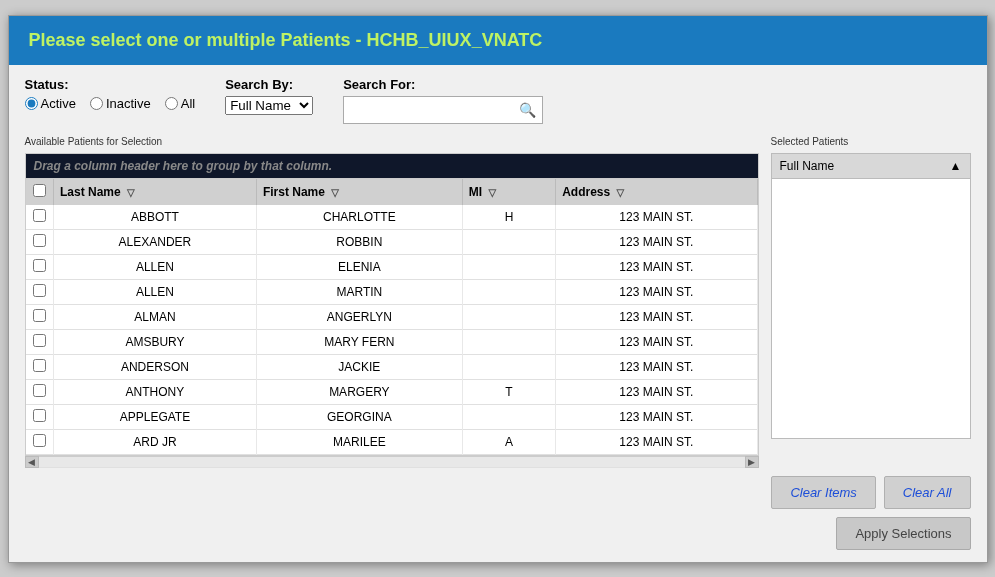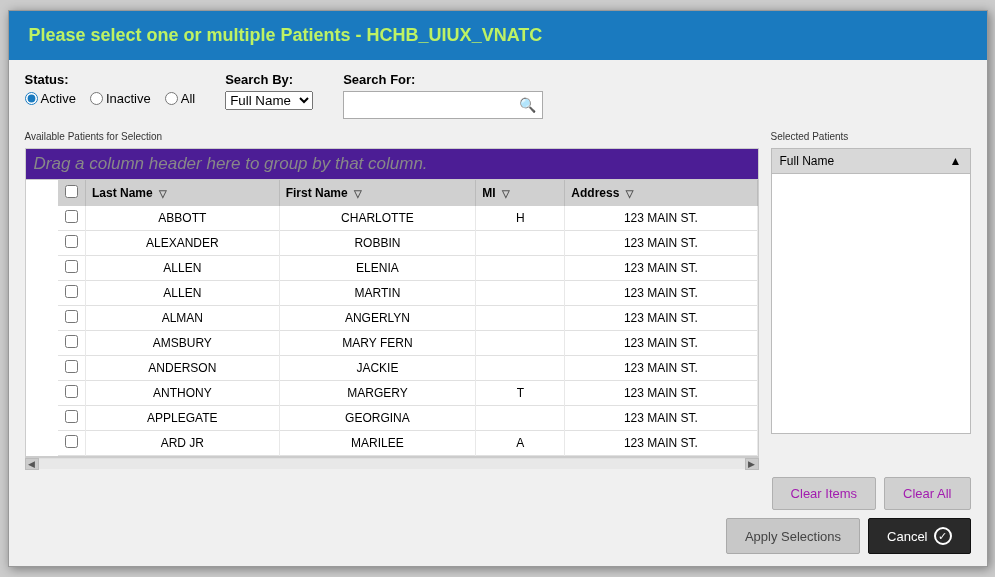--- a/index.html
+++ b/index.html
@@ -79,27 +79,28 @@
     }
     .right-panel {
       width: 200px;
     }
     .panel-label {
       font-size: 10px;
       margin-bottom: 6px;
       color: #333;
     }
     .drag-hint {
-      background: #4c1d95;
+      background: #0f172a;
       border: 1px solid #ccc;
       border-bottom: none;
       padding: 5px 8px;
-      font-size: 17px;
+      font-size: 12px;
       color: #888;
       font-style: italic;
+      font-weight: bold;
     }
     .table-container {
       border: 1px solid #ccc;
       overflow: hidden;
       background: white;
     }
     .patients-table {
       width: 100%;
       border-collapse: collapse;
       font-size: 12px;
@@ -129,21 +130,20 @@
       text-align: center;
     }
     .patients-table tbody td:first-child {
       text-align: center;
       width: 28px;
     }
     .scroll-wrapper {
       max-height: 300px;
       overflow-y: auto;
       overflow-x: auto;
-      padding-left: 32px;
     }
     .sort-arrow {
       font-size: 10px;
       color: #555;
       margin-left: 3px;
     }
     .selected-panel-header {
       background: #d8d8d8;
       border: 1px solid #bbb;
       padding: 5px 8px;
@@ -175,21 +175,22 @@
     .btn {
       padding: 8px 18px;
       font-size: 13px;
       cursor: pointer;
       border-radius: 2px;
       font-weight: normal;
     }
     .btn-gray {
       background: #d0d0d0;
       border: 1px solid #b0b0b0;
-      color: #a21caf;
+      color: #1d4ed8;
+      font-style: italic;
     }
     .btn-dark {
       background: #2a2a2a;
       border: 1px solid #111;
       color: white;
       display: flex;
       align-items: center;
       gap: 6px;
     }
     .btn-apply {
@@ -399,20 +400,16 @@
         
       </div>
       <div class="bottom-right">
         <button class="btn btn-gray">Clear Items</button>
         <button class="btn btn-gray">Clear All</button>
       </div>
     </div>
 
     <div style="display:flex; justify-content:flex-end; gap:8px; margin-top:8px;">
       <button class="btn btn-apply">Apply Selections</button>
-      <button class="btn btn-dark">
-        <span>Cancel</span>
-        <span style="border:2px solid white; border-radius:50%; width:18px; height:18px; display:inline-flex; align-items:center; justify-content:center; font-size:11px;">✓</span>
-      </button>
     </div>
 
   </div>
 </div>
 
 </body></html>

